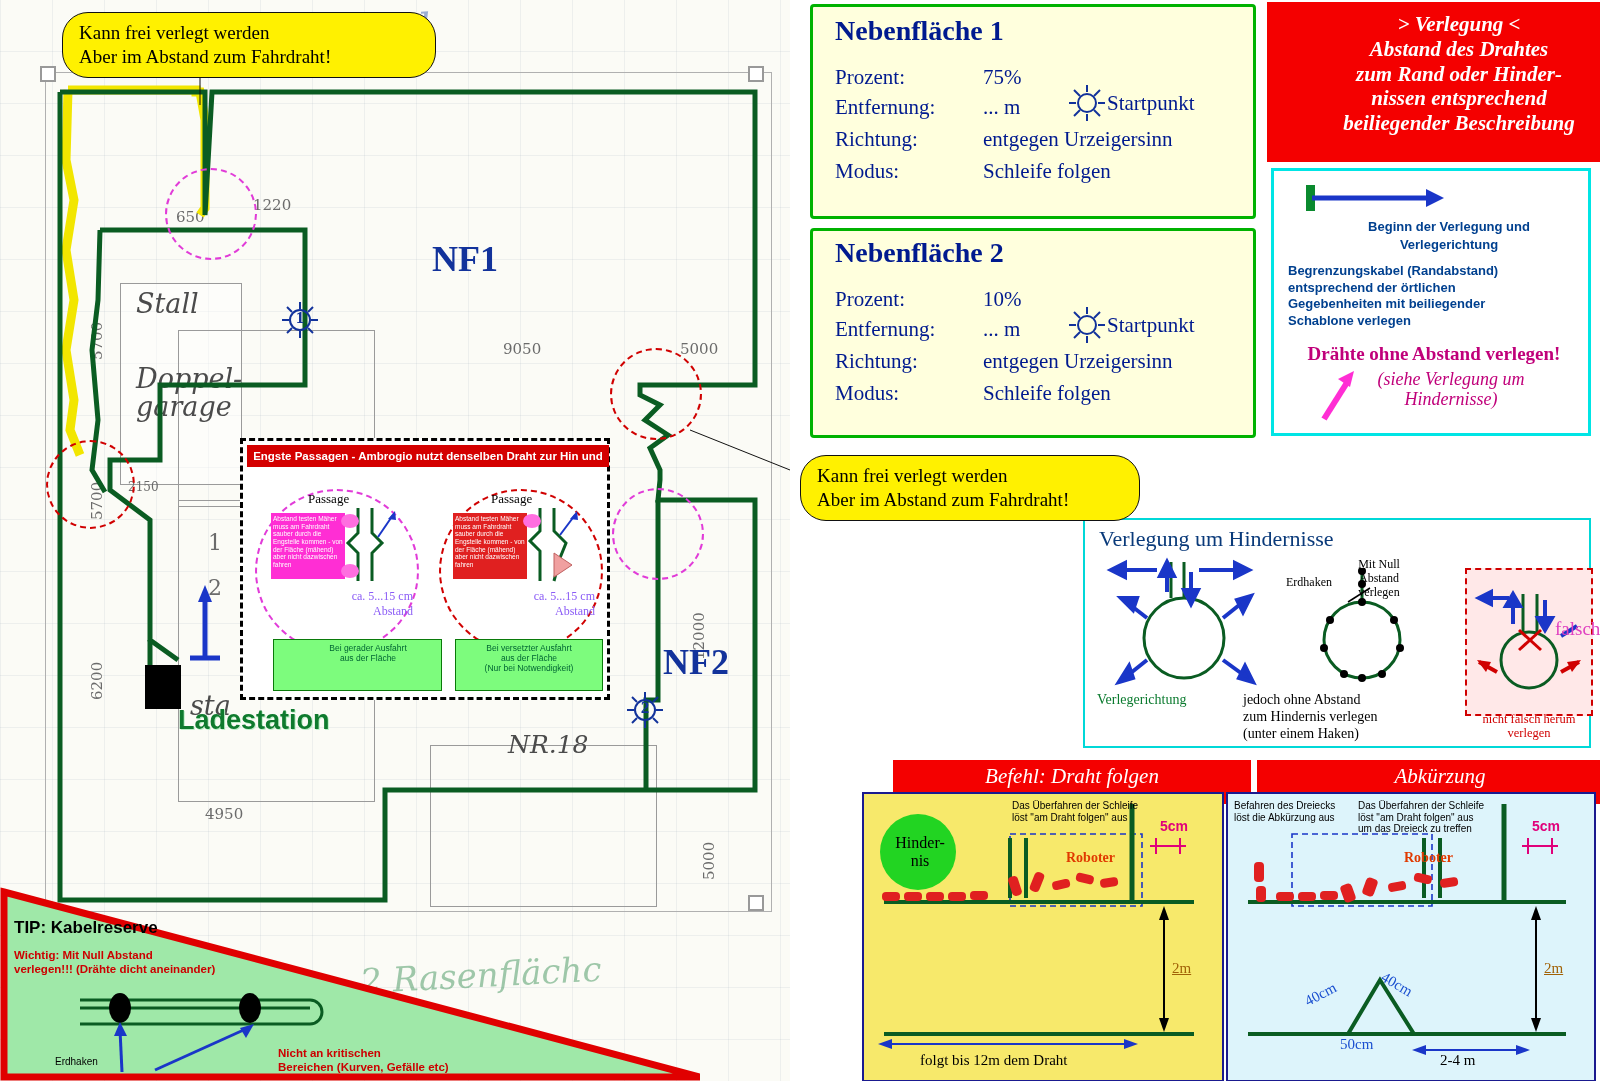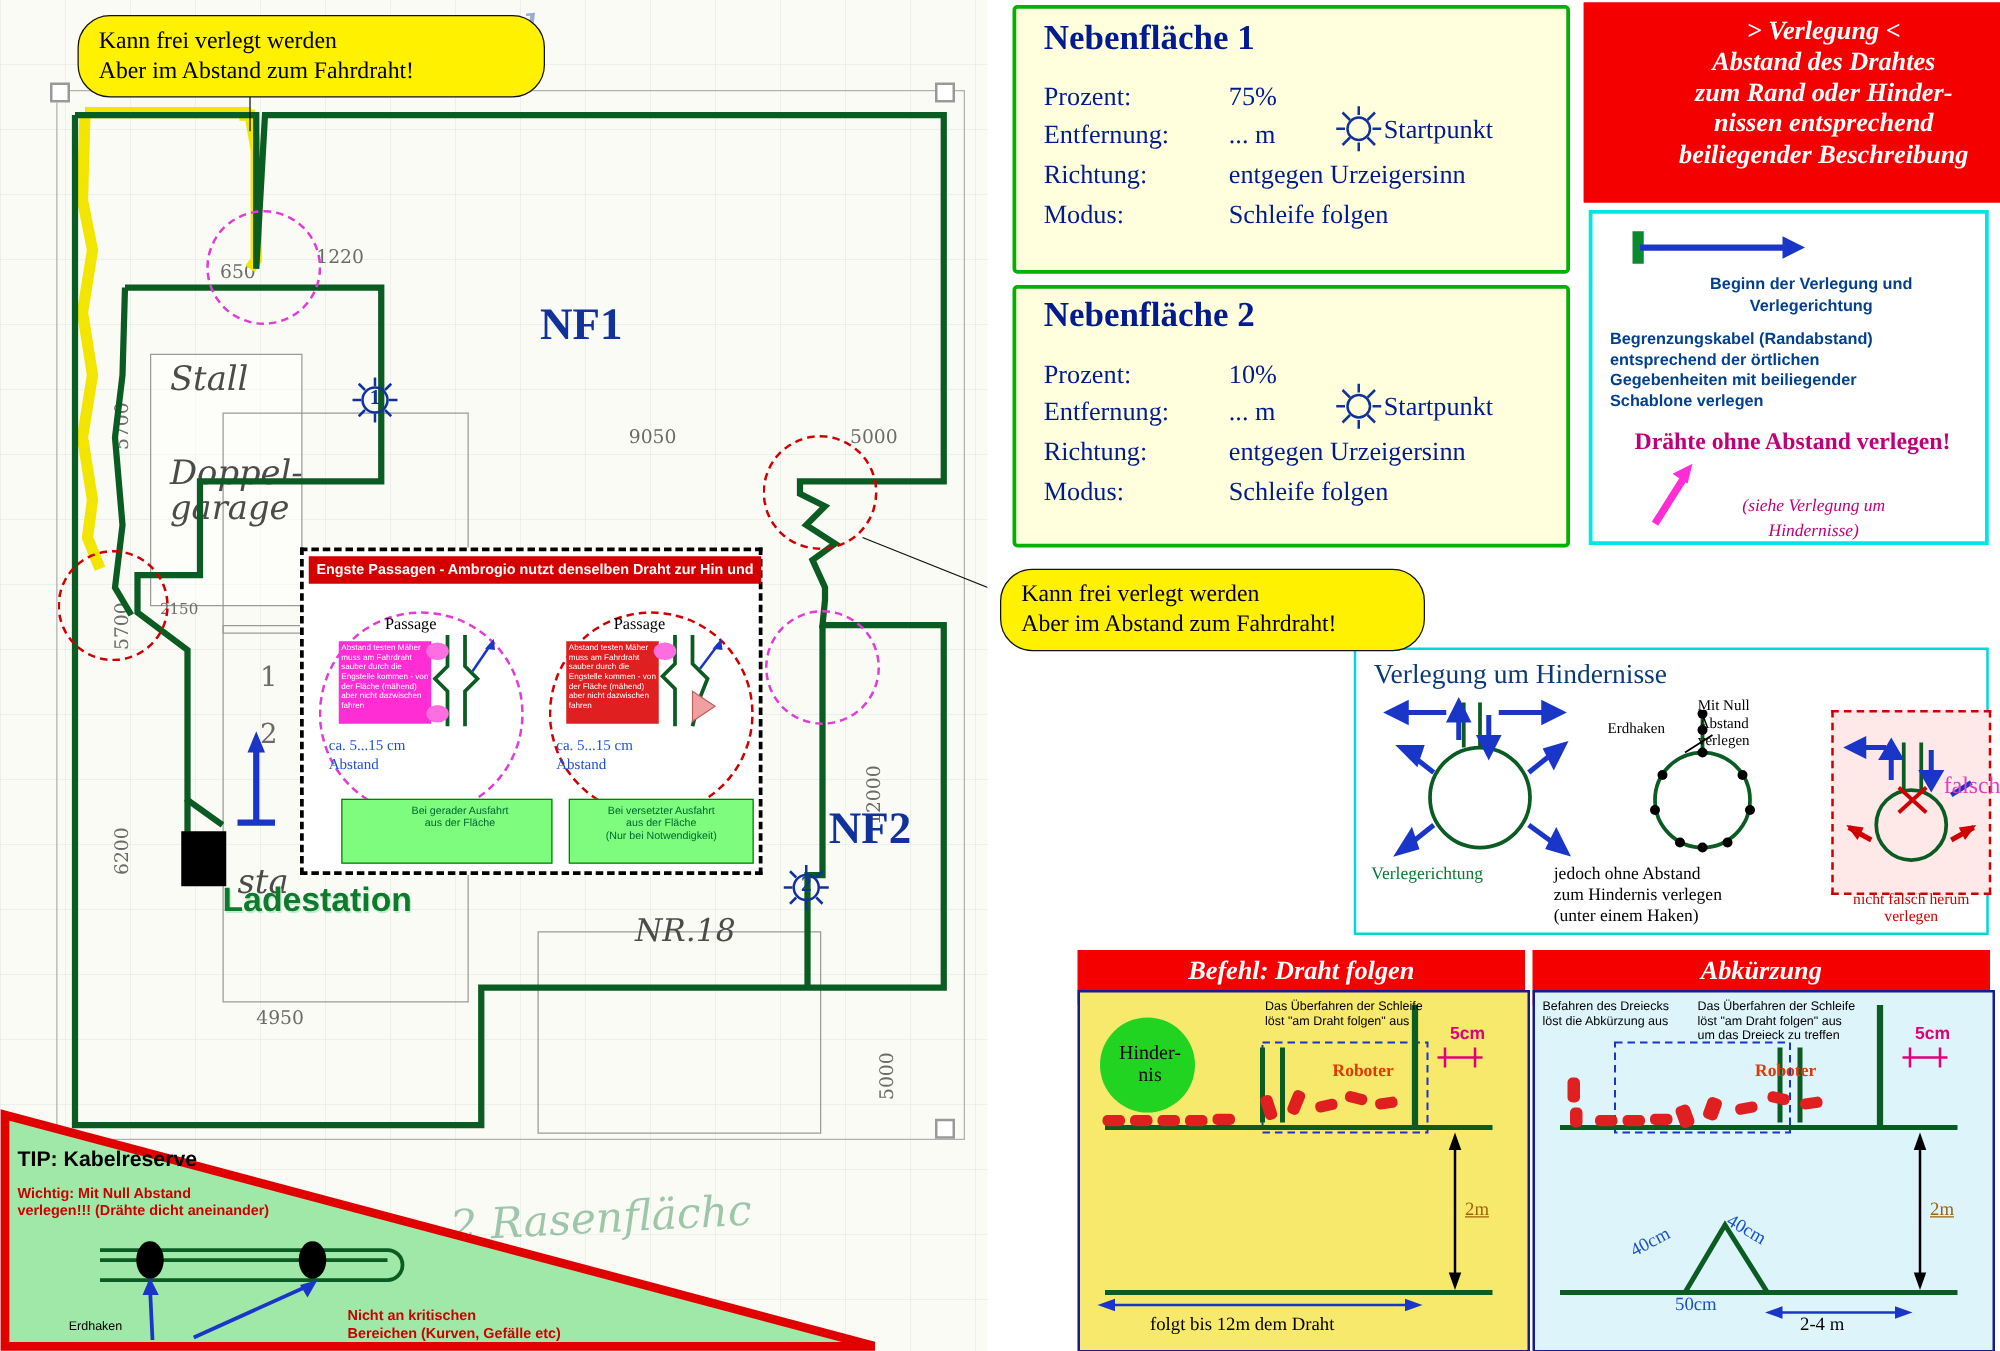--- a/index.html
+++ b/index.html
@@ -35,21 +35,21 @@
 
   
   #passbox{left:240px;top:438px;width:370px;height:262px;border:3px dashed #000;background:#fff;}
   .passhdr{position:absolute;left:4px;top:4px;width:362px;height:22px;background:#d40000;color:#fff;font-size:11.5px;font-weight:bold;text-align:center;line-height:22px;}
   .passttl{position:absolute;font-size:13px;color:#000;font-family:"Liberation Serif",serif;}
   .magcirc{position:absolute;border:2.5px dashed #e13bd8;border-radius:50%;}
   .redcirc{position:absolute;border:2.5px dashed #d00000;border-radius:50%;}
   .magbox{position:absolute;background:#ff2ed4;color:#fff;font-size:6.5px;line-height:1.18;padding:2px;}
   .redbox{position:absolute;background:#e02020;color:#fff;font-size:6.5px;line-height:1.18;padding:2px;}
   .greenbox{position:absolute;background:#7dfc7d;border:1px solid #0a7a0a;color:#063;font-size:8.5px;text-align:center;line-height:1.2;padding:3px;}
-  .cmtxt{position:absolute;font-size:12px;color:#1d4ed8;text-align:left;font-family:"Liberation Serif",serif;}
+  .cmtxt{position:absolute;font-size:12px;color:#8b5cf6;text-align:right;font-family:"Liberation Serif",serif;}
 
   
   #tipwrap{left:0;top:878px;width:700px;height:203px;}
   #tiptri{position:absolute;left:0;top:0;width:700px;height:203px;}
   .tipttl{position:absolute;left:14px;top:40px;font-size:17px;font-weight:bold;color:#000;}
   .tipred{position:absolute;font-size:11.5px;font-weight:bold;color:#cc0000;line-height:1.25;}
   .tipsm{position:absolute;font-size:10px;color:#000;}
 
   
   .panel{position:absolute;box-sizing:border-box;}
@@ -58,34 +58,34 @@
   .nfrow{font-size:21px;color:#001a8f;font-family:"Liberation Serif",serif;}
   .startpt{position:absolute;font-size:21px;color:#001a8f;font-family:"Liberation Serif",serif;}
 
   #redhdr{left:1267px;top:2px;width:384px;height:160px;background:#f40000;border:2px solid #f40000;}
   #redhdr div{color:#fff;font-family:"Liberation Serif",serif;font-style:italic;font-weight:bold;font-size:21px;text-align:center;line-height:1.18;}
 
   #cyanbox{left:1271px;top:168px;width:320px;height:268px;background:#fff;border:3px solid #00e5e5;}
   .cyantxt{position:absolute;font-size:13px;color:#00408f;font-weight:bold;line-height:1.3;text-align:center;}
   .cyanbody{position:absolute;font-size:13px;color:#00408f;font-weight:bold;line-height:1.28;}
   .magttl{position:absolute;font-size:19px;color:#c0007a;font-family:"Liberation Serif",serif;font-weight:bold;text-align:center;}
-  .magsub{position:absolute;font-size:14px;color:#c0007a;font-family:"Liberation Serif",serif;font-style:italic;text-align:center;margin-top:29px;}
+  .magsub{position:absolute;font-size:18px;color:#c0007a;font-family:"Liberation Serif",serif;font-style:italic;text-align:center;}
 
   #hindbox{left:1083px;top:518px;width:508px;height:230px;background:#fff;border:2px solid #00d8d8;}
   .hindttl{position:absolute;left:14px;top:6px;font-size:22px;color:#0a3a7a;font-family:"Liberation Serif",serif;}
   .hindcap{position:absolute;font-size:14px;color:#0a7a2e;font-family:"Liberation Serif",serif;}
   .hindcap2{position:absolute;font-size:14px;color:#000;font-family:"Liberation Serif",serif;line-height:1.2;}
   .hindsm{position:absolute;font-size:12px;color:#000;font-family:"Liberation Serif",serif;text-align:center;line-height:1.15;}
   .falschbox{position:absolute;left:380px;top:48px;width:124px;height:144px;border:2.5px dashed #d00000;background:#ffe8e8;}
   .falschtxt{position:absolute;font-size:19px;color:#e040c0;font-family:"Liberation Serif",serif;}
   .falschsm{position:absolute;font-size:12.5px;color:#d00000;font-family:"Liberation Serif",serif;text-align:center;line-height:1.15;}
 
   
   #botwrap{left:862px;top:760px;width:730px;height:318px;}
-  .bhdr{position:absolute;height:44px;background:#f40000;color:#fff;font-family:"Liberation Serif",serif;font-style:italic;font-weight:bold;font-size:21px;text-align:center;line-height:32px;}
+  .bhdr{position:absolute;height:44px;background:#f40000;color:#fff;font-family:"Liberation Serif",serif;font-style:italic;font-weight:normal;font-size:21px;text-align:center;line-height:32px;margin-left:31px;}
   .bbody{position:absolute;border:2px solid #1a1a8f;}
   .bsm{position:absolute;font-size:10px;color:#000;line-height:1.15;}
   .brob{position:absolute;font-size:14px;font-weight:bold;color:#e03a00;font-family:"Liberation Serif",serif;}
   .b5cm{position:absolute;font-size:14px;font-weight:bold;color:#e0007a;}
   .b2m{position:absolute;font-size:15px;color:#a16207;font-family:"Liberation Serif",serif;text-decoration:underline;}
   .bfoot{position:absolute;font-size:15px;color:#000;font-family:"Liberation Serif",serif;}
   .bblue{position:absolute;font-size:15px;color:#1a4fd0;font-family:"Liberation Serif",serif;}
 </style>
 </head>
 <body>

